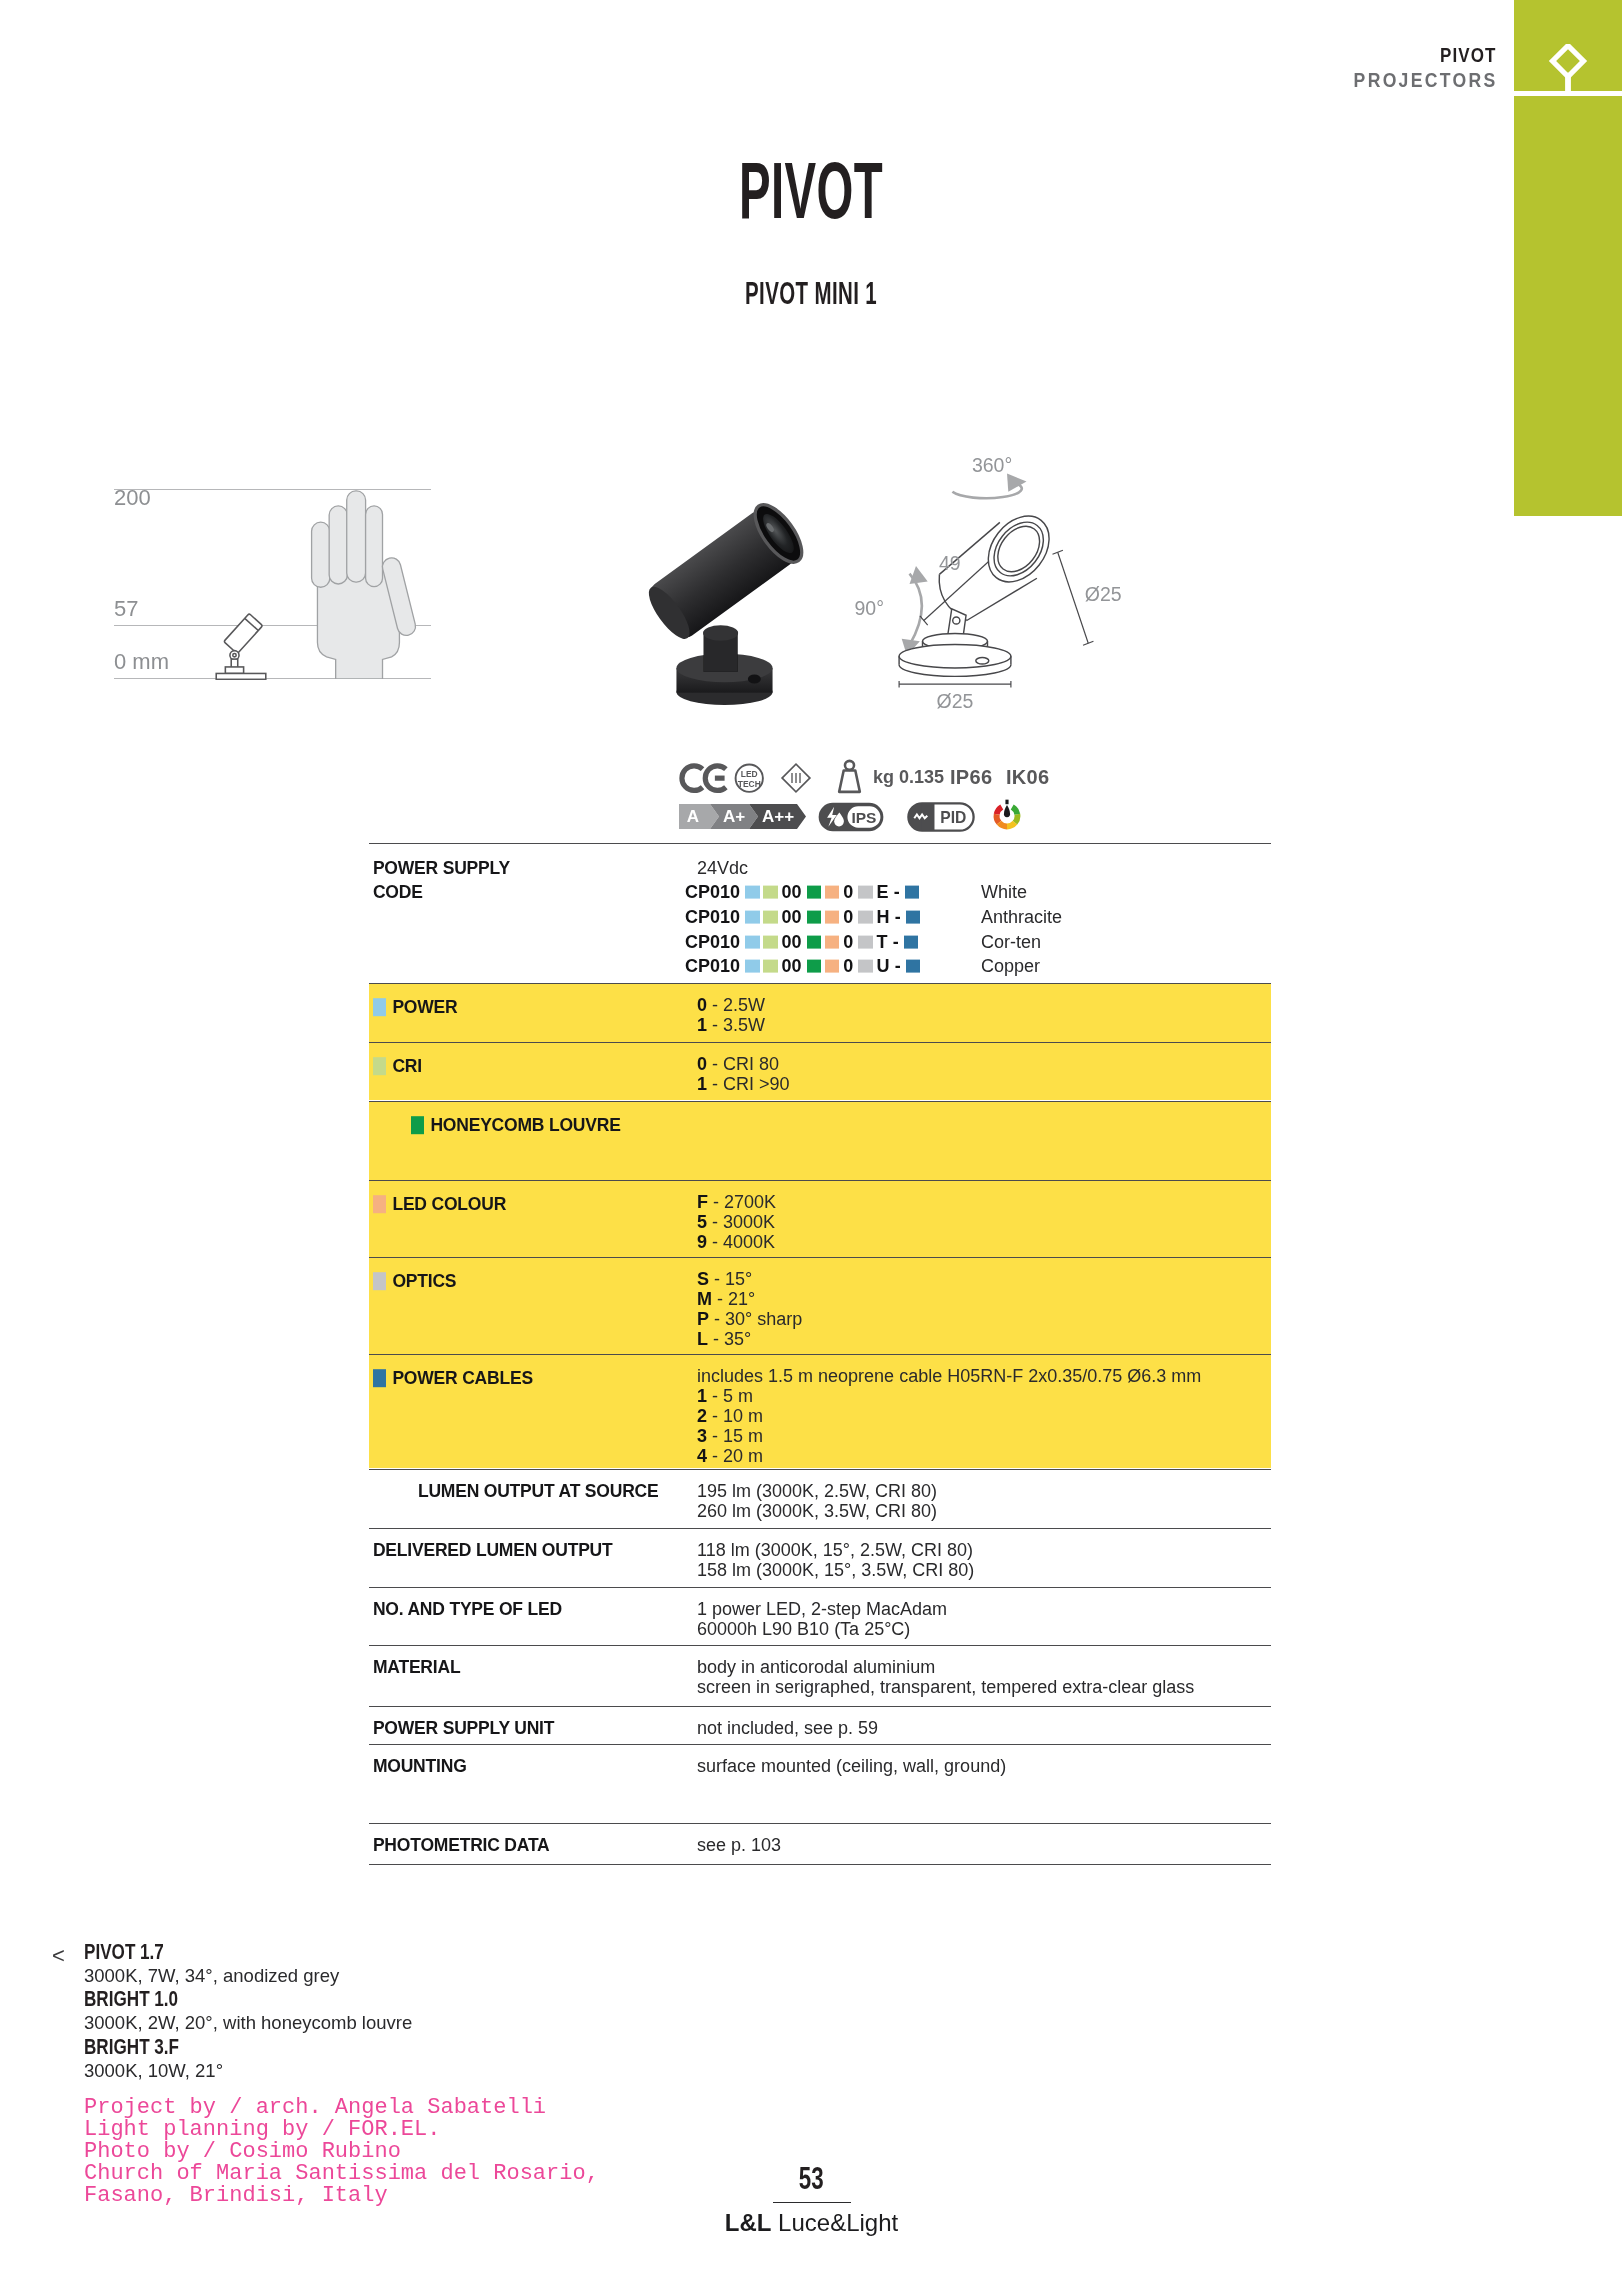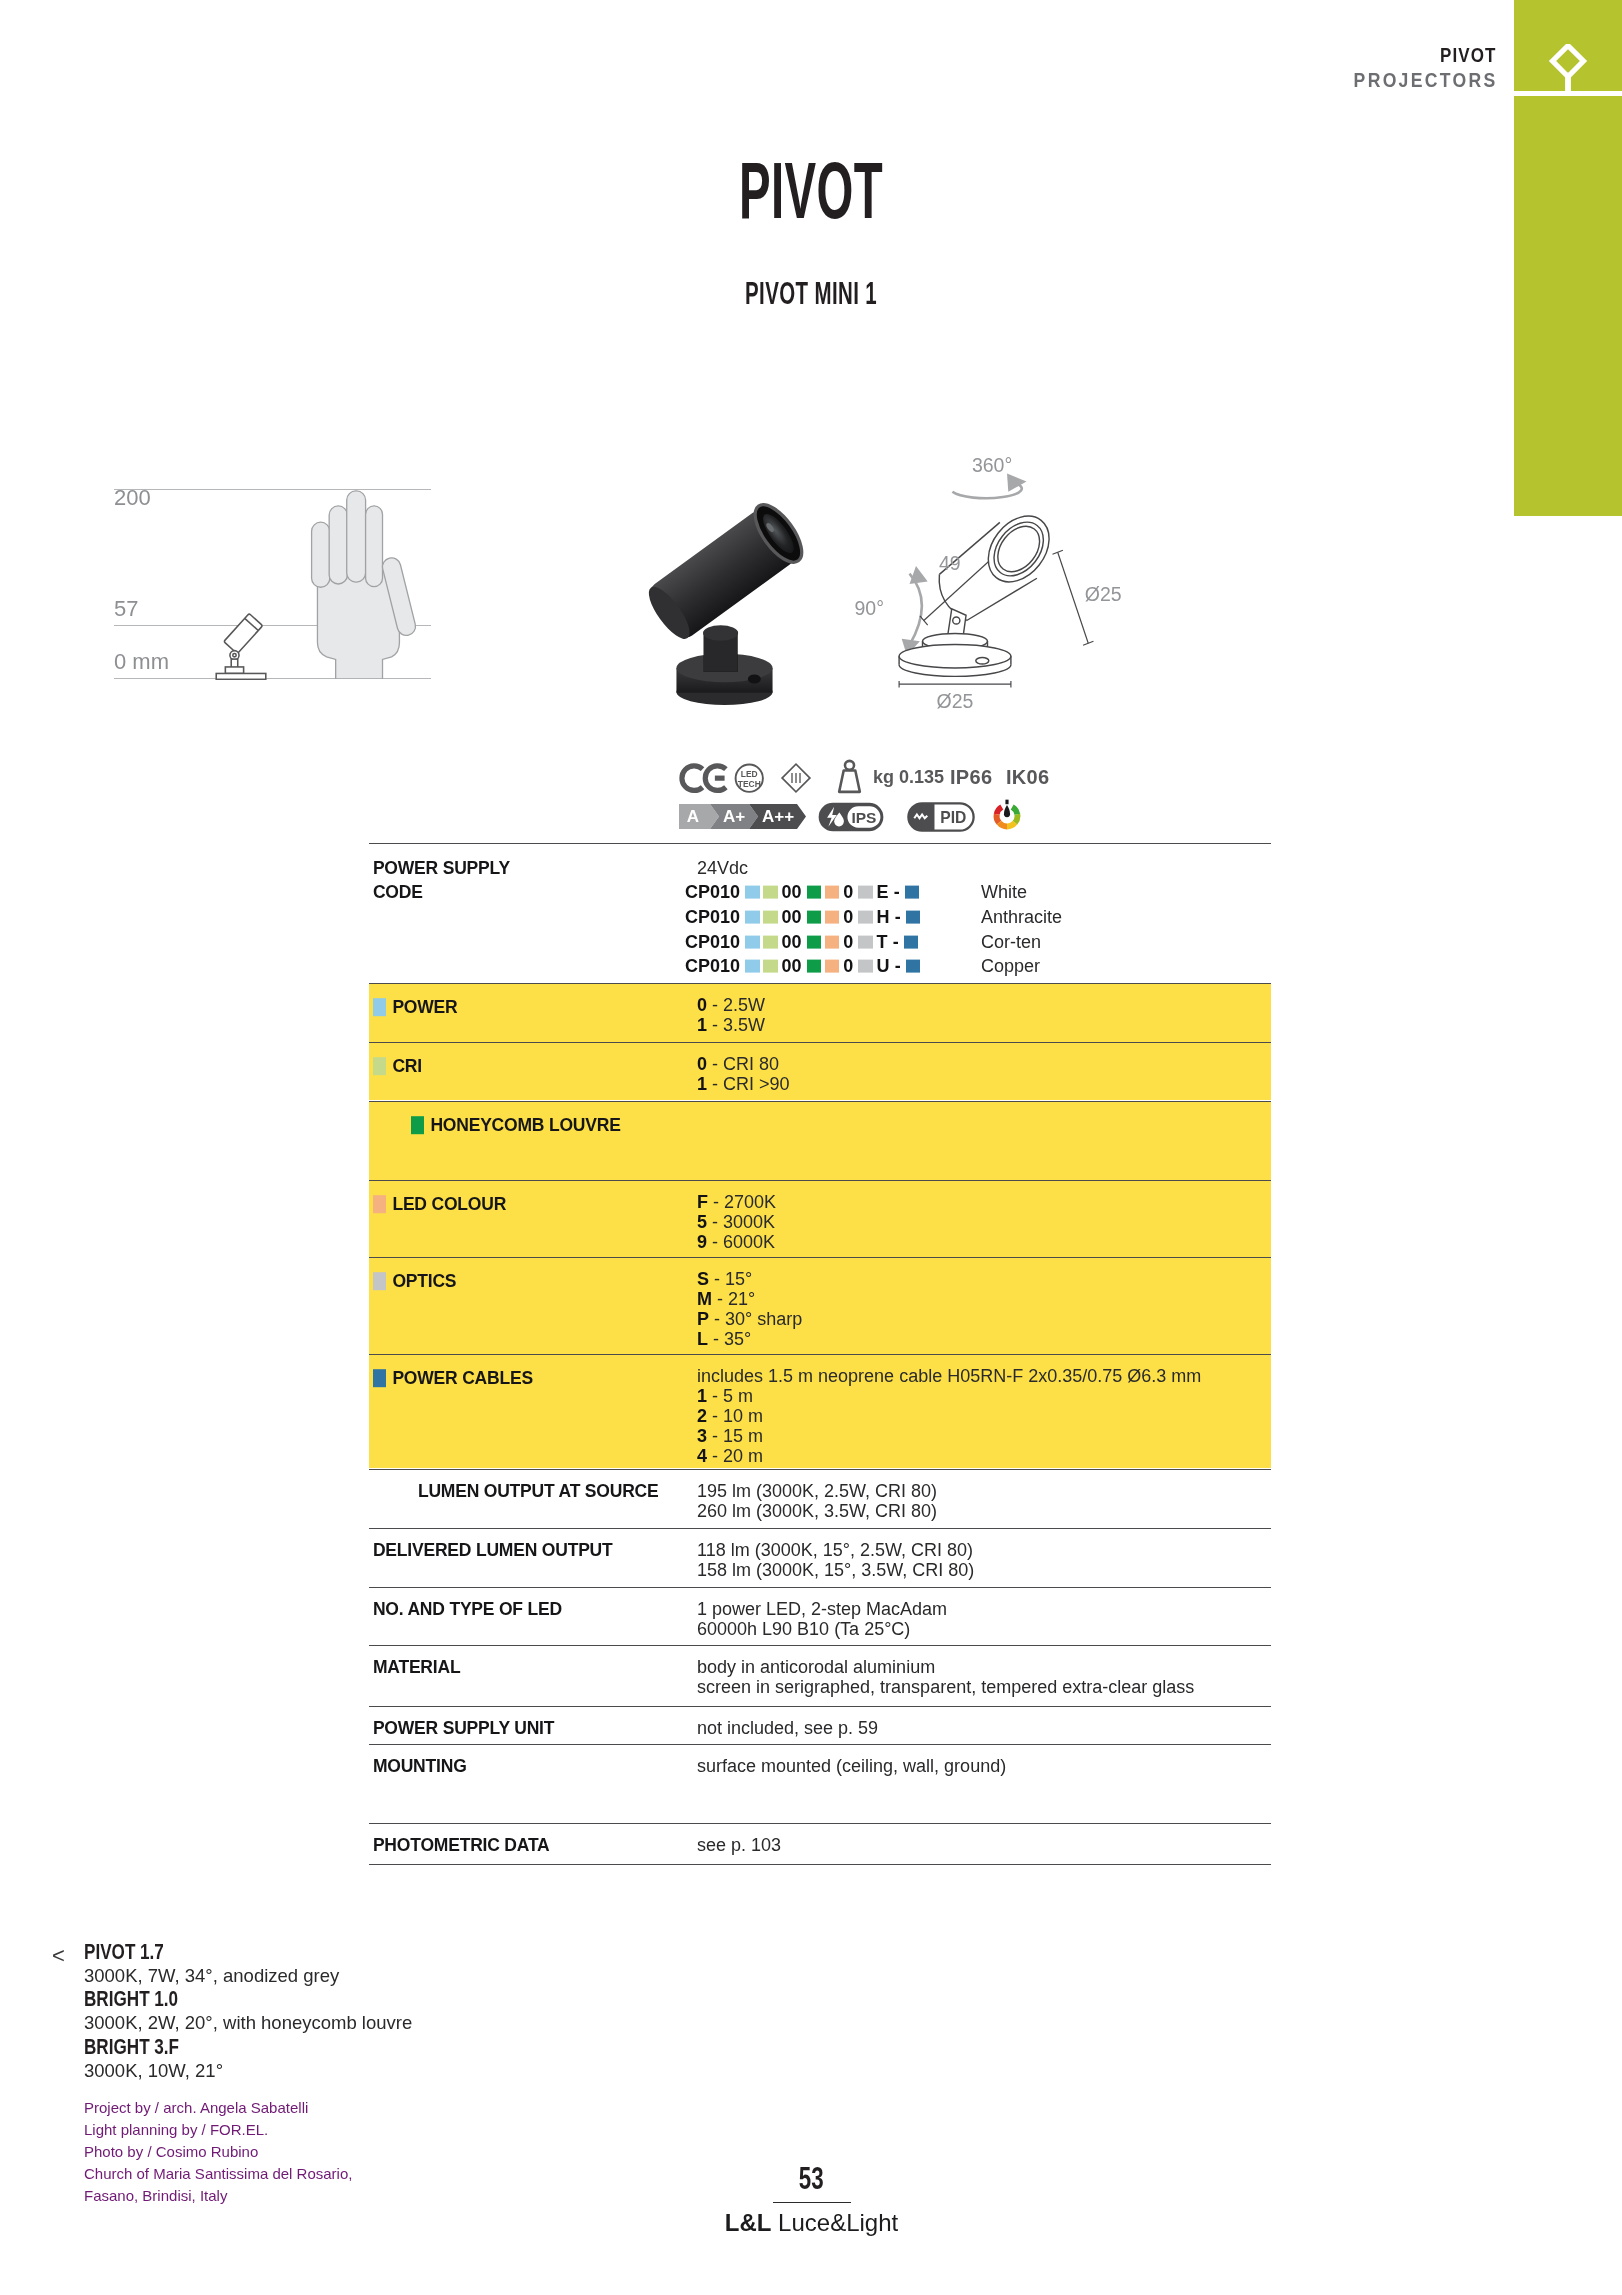--- a/index.html
+++ b/index.html
@@ -41,21 +41,21 @@
   .chev{height:25px;color:#fff;font-weight:bold;font-size:17px;line-height:25px;padding-left:7.8px;box-sizing:border-box;}
   .chev1{width:40px;clip-path:polygon(0 0,31px 0,40px 50%,31px 100%,0 100%);}
   .chev2{width:48px;margin-left:-9px;clip-path:polygon(0 0,39px 0,48px 50%,39px 100%,0 100%,9px 50%);padding-left:13px;}
   .chev3{width:57px;margin-left:-9px;clip-path:polygon(0 0,48px 0,57px 50%,48px 100%,0 100%,9px 50%);padding-left:13px;}
   
   .rel-marker{position:absolute;left:52px;top:1945px;font-size:22px;color:#3a3a3c;line-height:1;}
   .rel-block{position:absolute;left:84px;top:1942px;line-height:1;}
   .rel-name{font-weight:bold;font-size:21.4px;color:#231f20;height:24px;line-height:21.4px;}
   .rel-name span{display:inline-block;transform:scaleX(.8);transform-origin:left center;}
   .rel-desc{font-size:18.5px;color:#2a2a2c;height:23.4px;line-height:19.5px;}
-  .credits{position:absolute;left:84px;top:2097px;font-size:15px;color:#701a75;line-height:22px;}
+  .credits{position:absolute;left:84px;top:2097px;font-size:22px;color:#ec4899;line-height:22px;font-family:Liberation Mono, monospace;}
   .pageno-wrap{position:absolute;left:0;right:0;top:2163px;text-align:center;line-height:1;}
   .pageno{font-weight:bold;font-size:31px;color:#231f20;display:inline-block;transform:scaleX(.72);}
   .pagerule{position:absolute;left:773px;top:2202px;width:78px;height:1.3px;background:#2b2b2d;}
   .logo-wrap{position:absolute;left:0;right:0;top:2211px;text-align:center;line-height:1;font-size:24px;color:#1c1c1e;}
   .logo-strong{font-weight:bold;}
   svg text{font-family:"Liberation Sans","DejaVu Sans",sans-serif;}
 </style>
 </head>
 <body>
 
@@ -272,21 +272,21 @@
         </div>
       </div>
       <div class="sec line grey" style="top: 257px; height: 79px;">
         <div class="sec-label" style="top: 11px; padding-left: 38px;"><span class="lsq" style="background: rgb(14, 156, 73);"></span><span>HONEYCOMB LOUVRE</span></div>
       </div>
       <div class="sec line grey" style="top: 336px; height: 77px;">
         <div class="sec-label" style="top: 11px;"><span class="lsq" style="background: rgb(246, 177, 129);"></span><span>LED COLOUR</span></div>
         <div class="sec-val" style="top: 11px;">
           <div class=""><span class="b">F</span><span> - 2700K</span></div>
           <div class=""><span class="b">5</span><span> - 3000K</span></div>
-          <div class=""><span class="b">9</span><span> - 6000K</span></div>
+          <div class=""><span class="b">9</span><span> - 4000K</span></div>
         </div>
       </div>
       <div class="sec line grey" style="top: 413px; height: 97px;">
         <div class="sec-label" style="top: 11px;"><span class="lsq" style="background: rgb(196, 197, 199);"></span><span>OPTICS</span></div>
         <div class="sec-val" style="top: 11px;">
           <div class=""><span class="b">S</span><span> - 15°</span></div>
           <div class=""><span class="b">M</span><span> - 21°</span></div>
           <div class=""><span class="b">P</span><span> - 30° sharp</span></div>
           <div class=""><span class="b">L</span><span> - 35°</span></div>
         </div>

